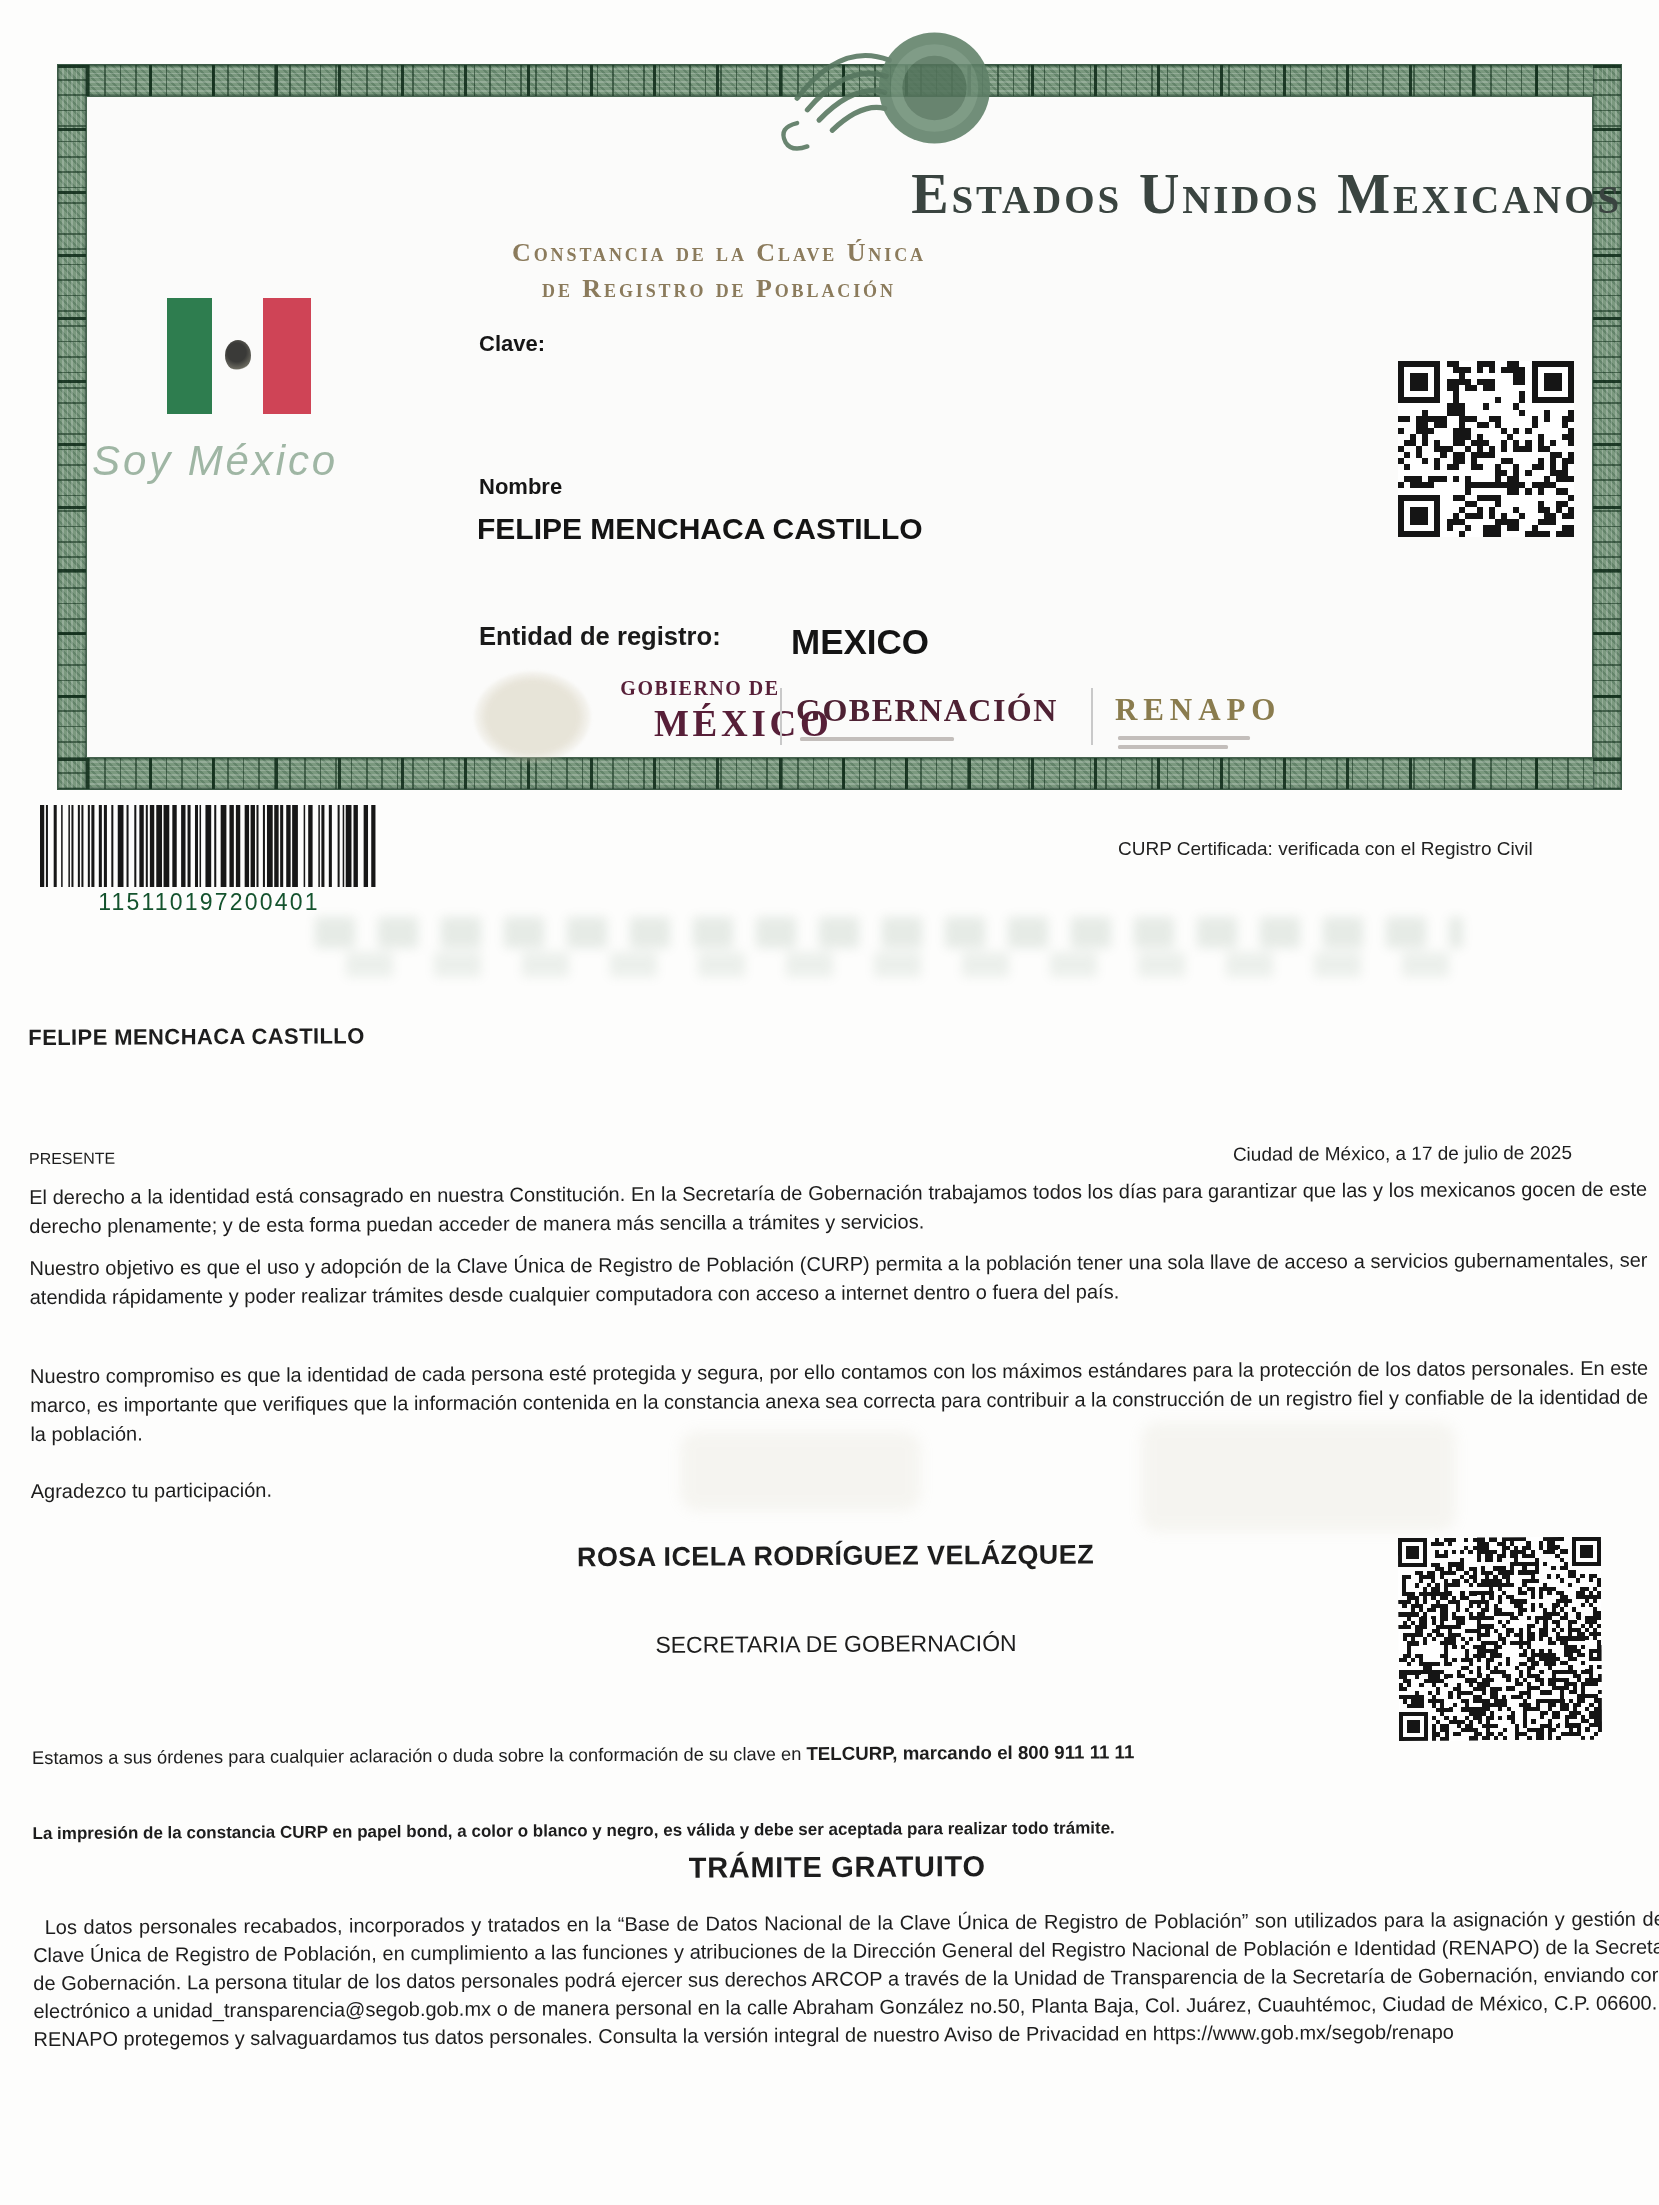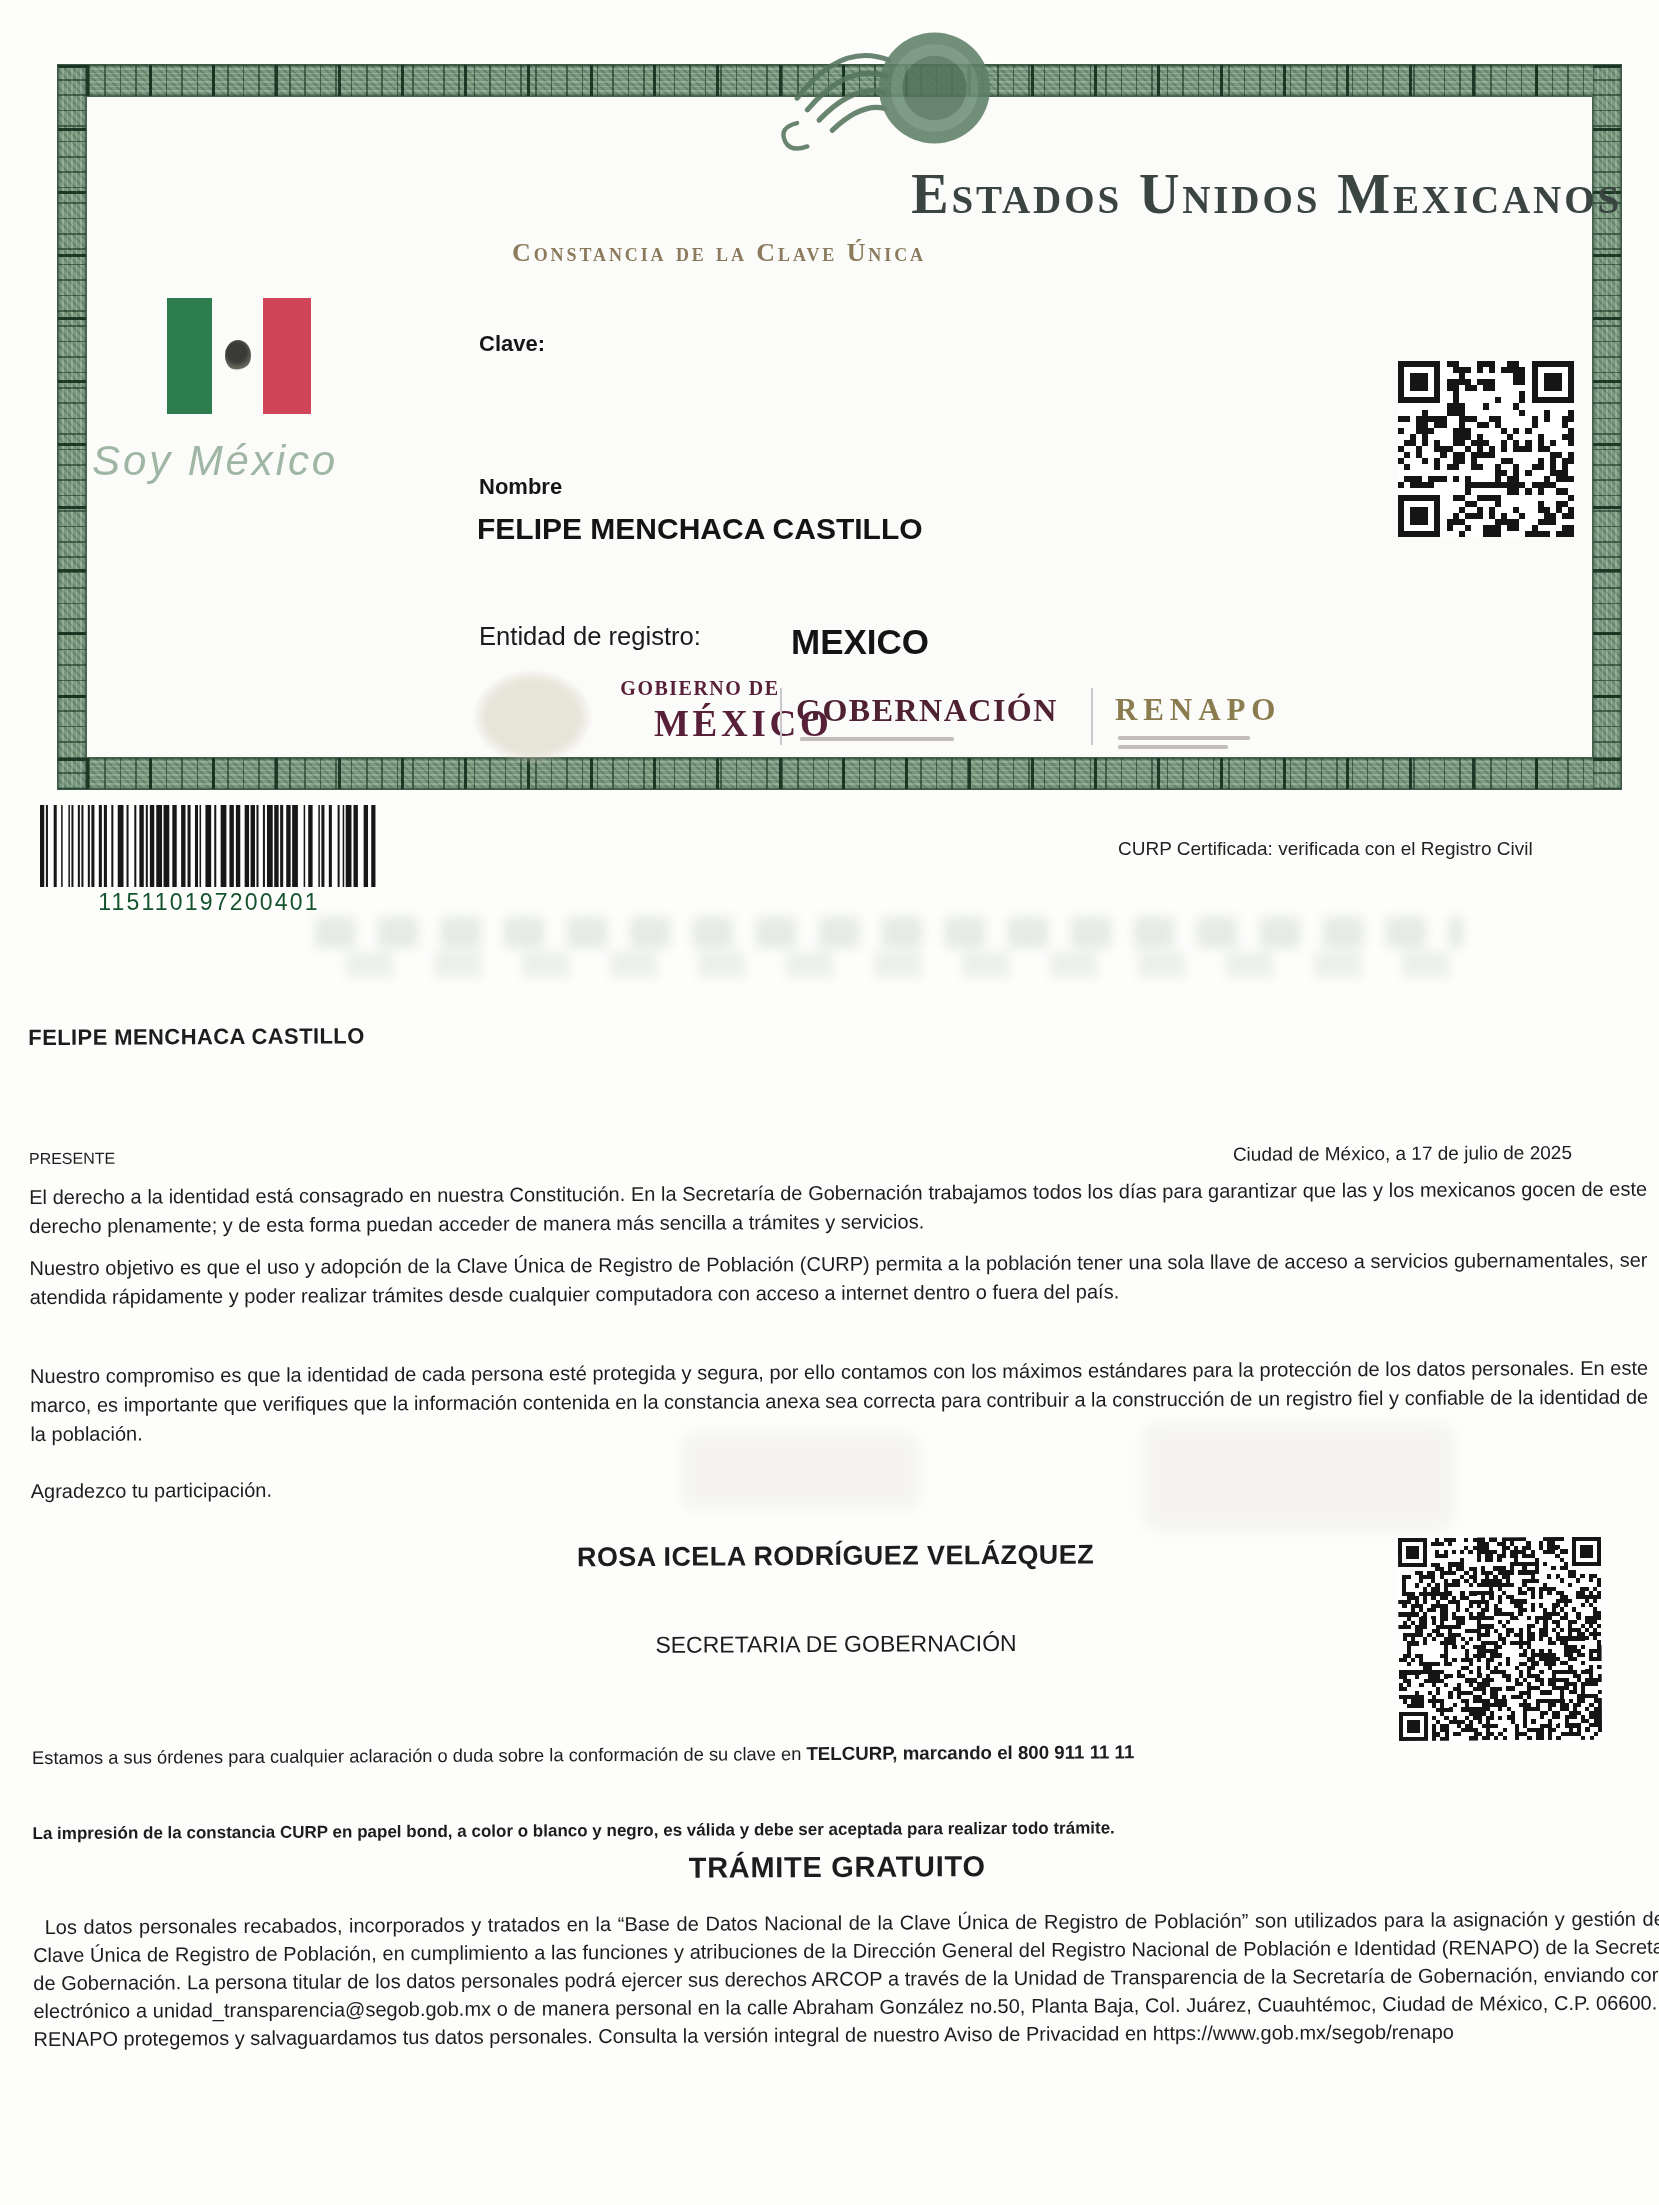--- a/index.html
+++ b/index.html
@@ -50,21 +50,21 @@
 
   .soy-mexico{position:absolute;left:92px;top:437px;font-size:42px;font-style:italic;
         color:#9fb6a4;letter-spacing:2.9px;filter:blur(0.4px);}
 
   .f-label{position:absolute;left:479px;font-weight:bold;font-size:22px;color:#161616;}
   .clave-label{top:331px;}
   .clave-value{position:absolute;left:477px;top:370px;font-size:39px;font-weight:bold;
         letter-spacing:0.7px;color:#121212;}
   .nombre-label{top:474px;}
   .nombre-value{position:absolute;left:477px;top:512px;font-size:30px;font-weight:bold;color:#141414;}
-  .entidad-label{position:absolute;left:479px;top:622px;font-size:25.6px;font-weight:400;color:#1a1a1a;}
+  .entidad-label{position:absolute;left:479px;top:622px;font-size:25.6px;font-weight:700;color:#1a1a1a;}
   .entidad-value{position:absolute;left:791px;top:622px;font-size:35px;font-weight:bold;color:#141414;}
 
   
   .ghost-seal{position:absolute;left:474px;top:671px;width:117px;height:92px;border-radius:50%;
         background:radial-gradient(ellipse at center,#d8d2be 0 55%,rgba(216,210,190,0) 75%);
         opacity:.55;filter:blur(1.5px);}
   .gob-mx{position:absolute;left:616px;top:677px;width:168px;text-align:center;
         font-family:"Liberation Serif",serif;color:#571f38;}
   .gob-mx .l1{font-size:20px;font-weight:bold;letter-spacing:1.5px;}
   .gob-mx .l2{font-size:37px;font-weight:bold;letter-spacing:3.7px;margin-top:1.5px;margin-left:38px;}
@@ -143,20 +143,21 @@
       <path d="M70,96 Q130,18 196,44"></path>
       <path d="M84,112 Q138,48 192,66"></path>
       <path d="M100,126 Q148,76 190,88"></path>
       <path d="M118,140 Q158,102 190,110"></path>
     </g>
     <path d="M70,130 q-26,6 -16,26 q8,14 30,6" stroke="#55755e" stroke-width="6" fill="none" stroke-linecap="round"></path>
   </svg>
 
   <div class="cert-title">Estados Unidos Mexicanos</div>
   <div class="cert-sub cert-sub1">Constancia de la Clave Única</div>
+  <div class="cert-sub cert-sub2">de Registro de Población</div>
 
   <div class="flag">
     <div class="green"></div>
     <div class="white">
       <div class="eagle-dot"></div>
     </div>
     <div class="red"></div>
   </div>
 
   <div class="soy-mexico">Soy México</div>

